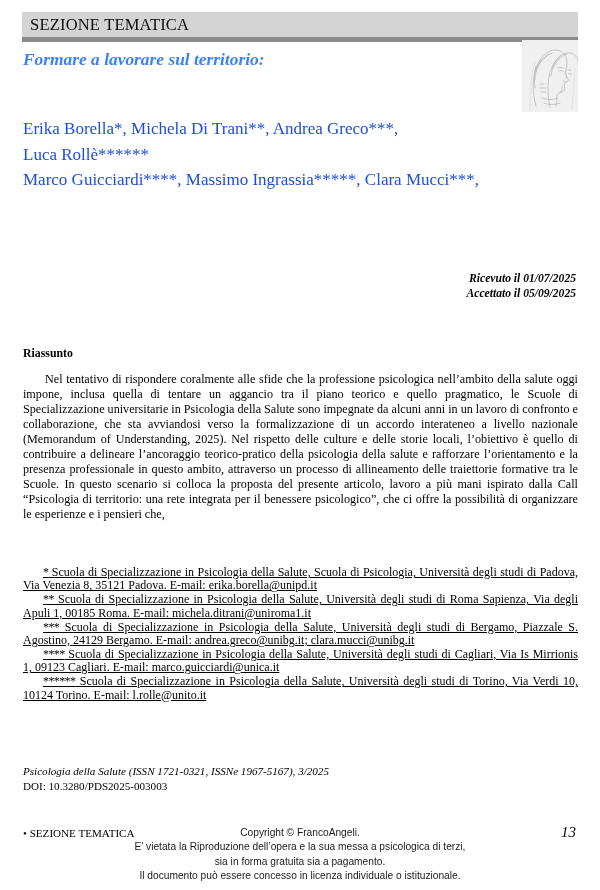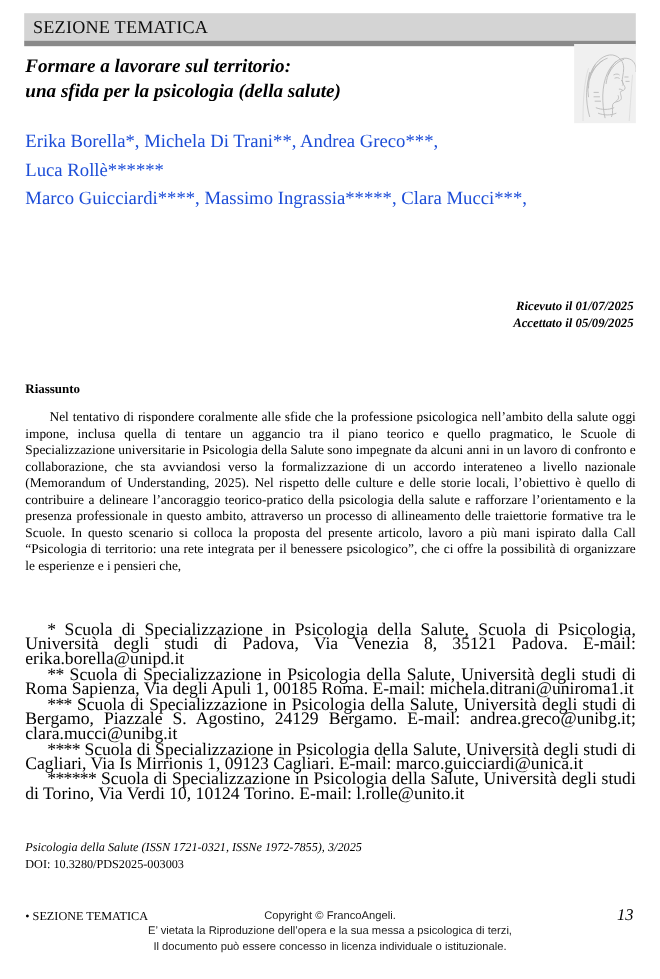--- a/index.html
+++ b/index.html
@@ -63,21 +63,21 @@
   
   .title {
     position: absolute;
     left: 23px;
     top: 48px;
     width: 470px;
     font-style: italic;
     font-weight: bold;
     font-size: 17.4px;
     line-height: 23px;
-    color: #000000;
+    color: #3b82f6;
   }
   .title .tl { display: block; white-space: nowrap; }
 
   
   .authors {
     position: absolute;
     left: 23px;
     top: 116px;
     width: 500px;
     font-size: 17px;
@@ -119,23 +119,24 @@
     hyphens: manual;
     word-spacing: -0.1px;
   }
 
   
   .footnotes {
     position: absolute;
     left: 23px;
     top: 566px;
     width: 555px;
-    font-size: 16px;
+    font-size: 12px;
     line-height: 13.4px;
     text-align: justify;
+    text-decoration: underline;
   }
   .footnote {
     text-indent: 20px;
     margin: 0 0 0.5px 0;
   }
   .footnote .mark {
     letter-spacing: -0.6px;
   }
 
   
@@ -228,21 +229,20 @@
       </g>
       <g stroke="#d6d6d6" stroke-width="0.6" fill="none">
         <path d="M8 70 C8 52 9 34 13 22"></path>
         <path d="M50 70 C51 55 52 40 53 28"></path>
       </g>
     </svg>
   </div>
 
   <div class="title">
     <span class="tl">Formare a lavorare sul territorio:</span>
-    <span class="tl">una sfida per la psicologia (della salute)</span>
   </div>
 
   <div class="authors">
     <span class="al">Erika Borella*, Michela Di Trani**, Andrea Greco***,</span>
     <span class="al">Luca Rollè******</span>
     <span class="al">Marco Guicciardi****, Massimo Ingrassia*****, Clara Mucci***,</span>
   </div>
 
   <div class="dates">
     <span>Ricevuto il 01/07/2025</span>
@@ -264,27 +264,28 @@
     </p>
     <p class="footnote">
       <span class="mark">****</span><span> Scuola di Specializzazione in Psicologia della Salute, Università degli studi di Cagliari, Via Is Mirrionis 1, 09123 Cagliari. E-mail: marco.guicciardi@unica.it</span>
     </p>
     <p class="footnote">
       <span class="mark">******</span><span> Scuola di Specializzazione in Psicologia della Salute, Università degli studi di Torino, Via Verdi 10, 10124 Torino. E-mail: l.rolle@unito.it</span>
     </p>
   </div>
 
   <div class="journal">
-    <span class="j-issn">Psicologia della Salute (ISSN 1721-0321, ISSNe 1972-7855), 3/2025</span>
+    <span class="j-issn">Psicologia della Salute (ISSN 1721-0321, ISSNe 1967-5167), 3/2025</span>
     <span class="j-doi">DOI: 10.3280/PDS2025-003003</span>
     <div class="j-row">
       <span class="j-sec">• SEZIONE TEMATICA</span>
       <span class="j-page">13</span>
     </div>
   </div>
 
   <div class="copyright">
     <span>Copyright © FrancoAngeli.</span>
     <span>E’ vietata la Riproduzione dell’opera e la sua messa a psicologica di terzi,</span>
+    <span>sia in forma gratuita sia a pagamento.</span>
     <span>Il documento può essere concesso in licenza individuale o istituzionale.</span>
   </div>
 
 </div>
 
 </body></html>

